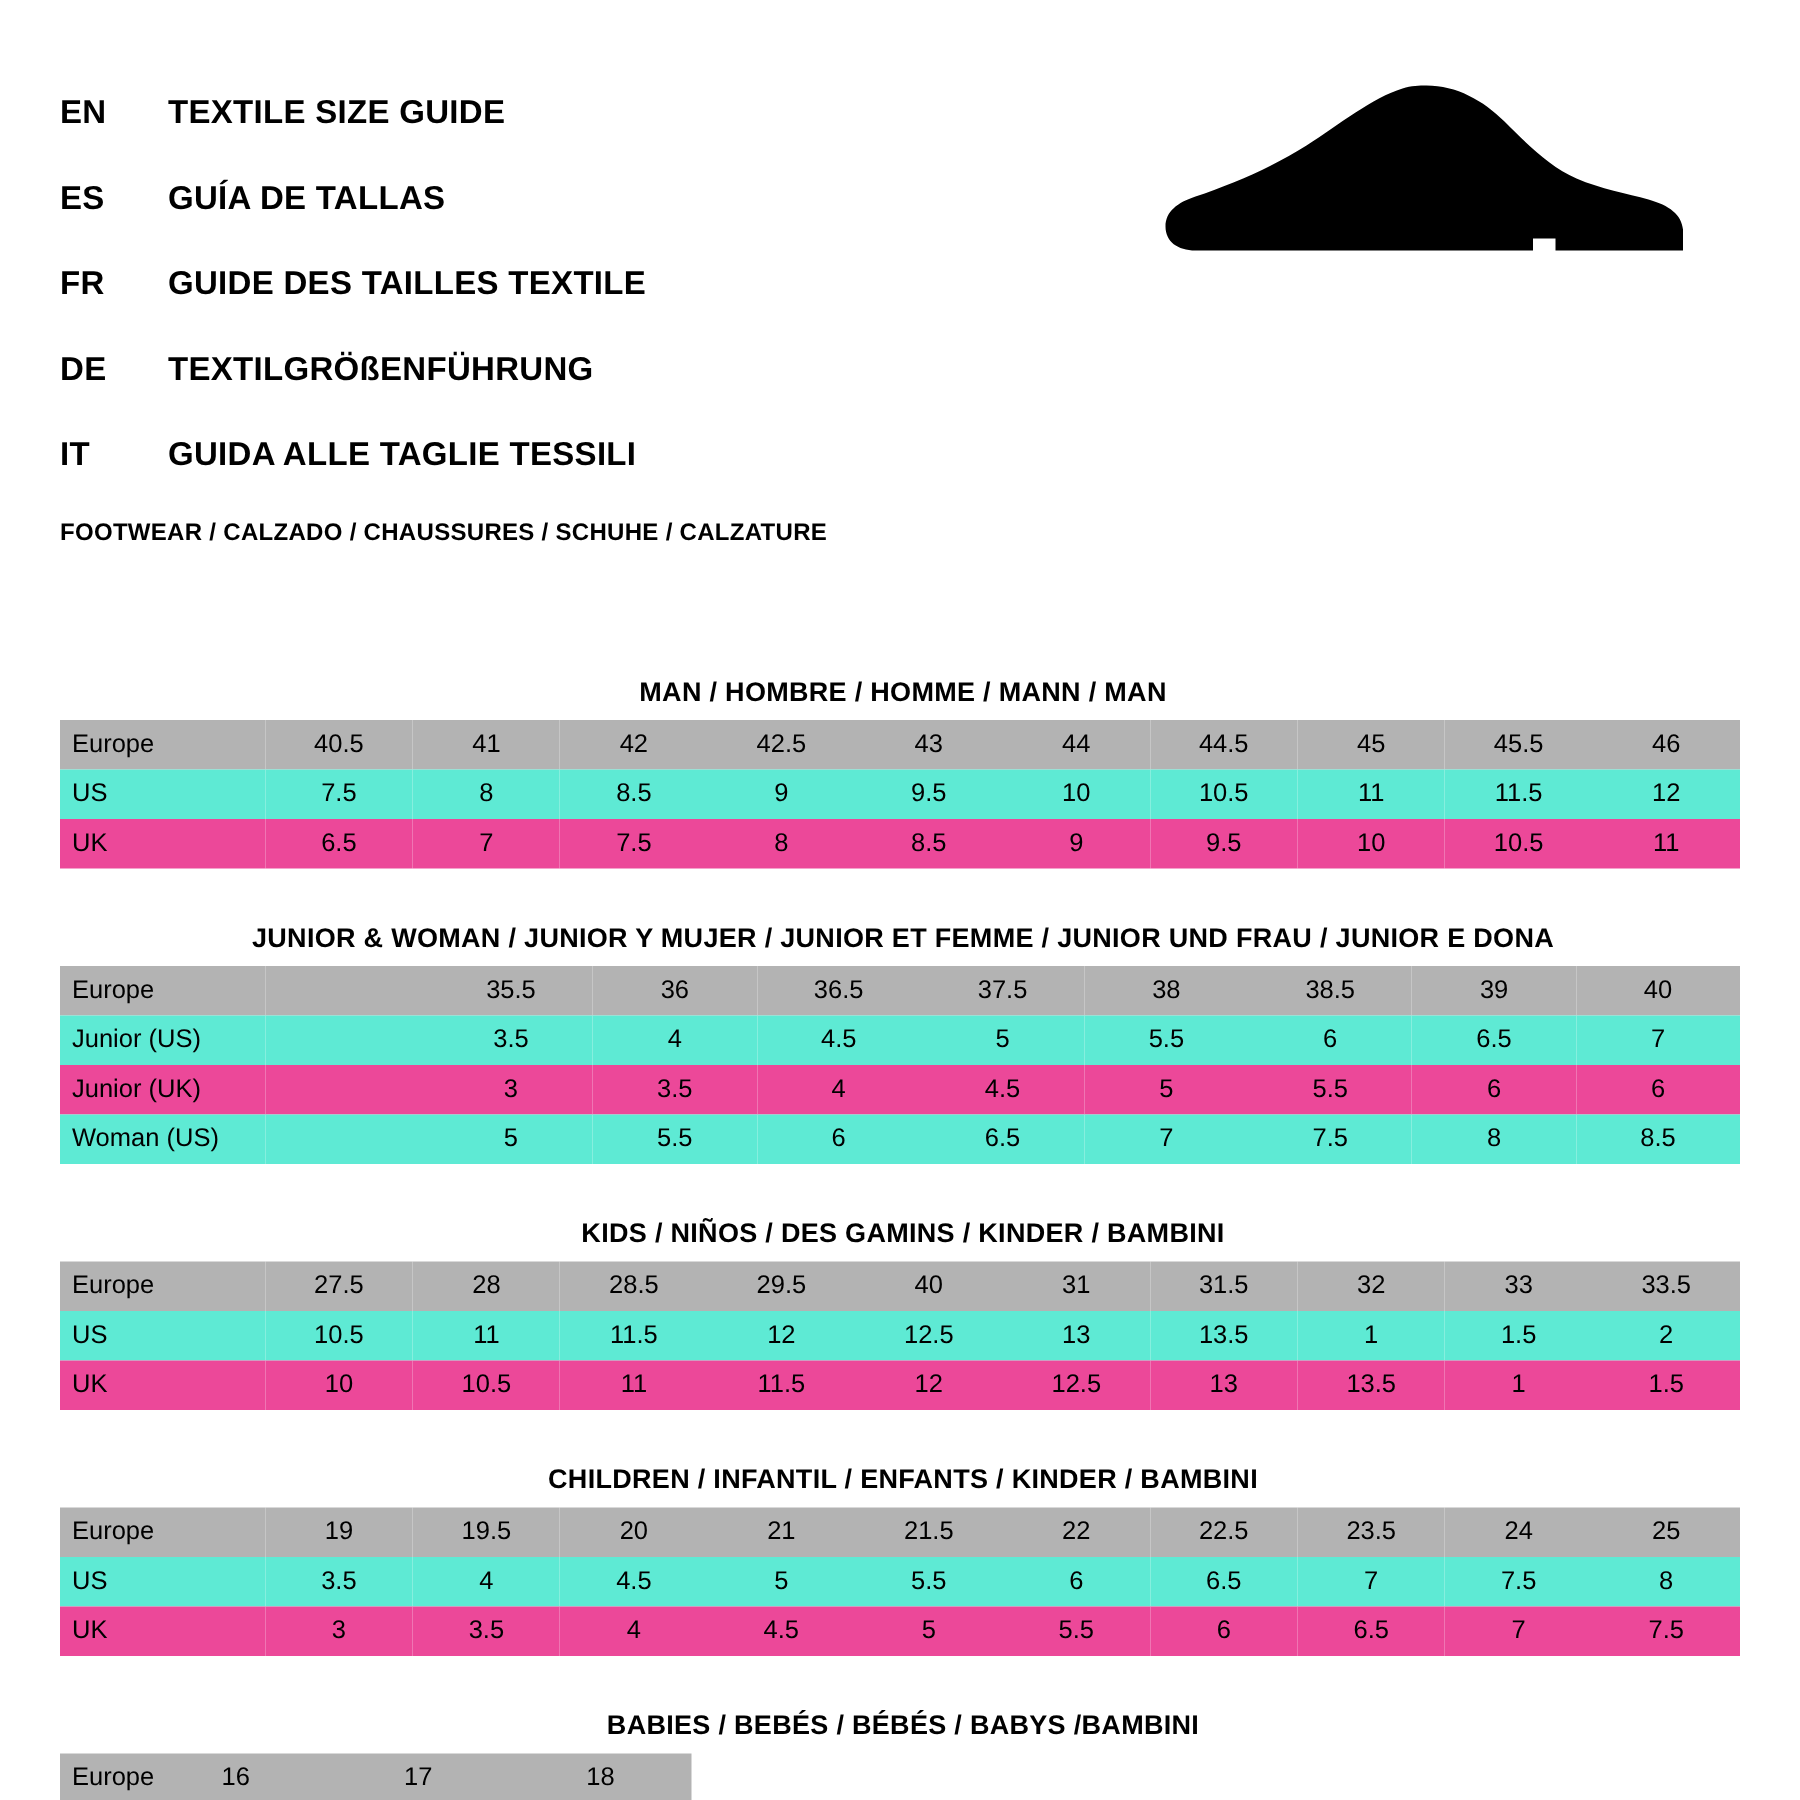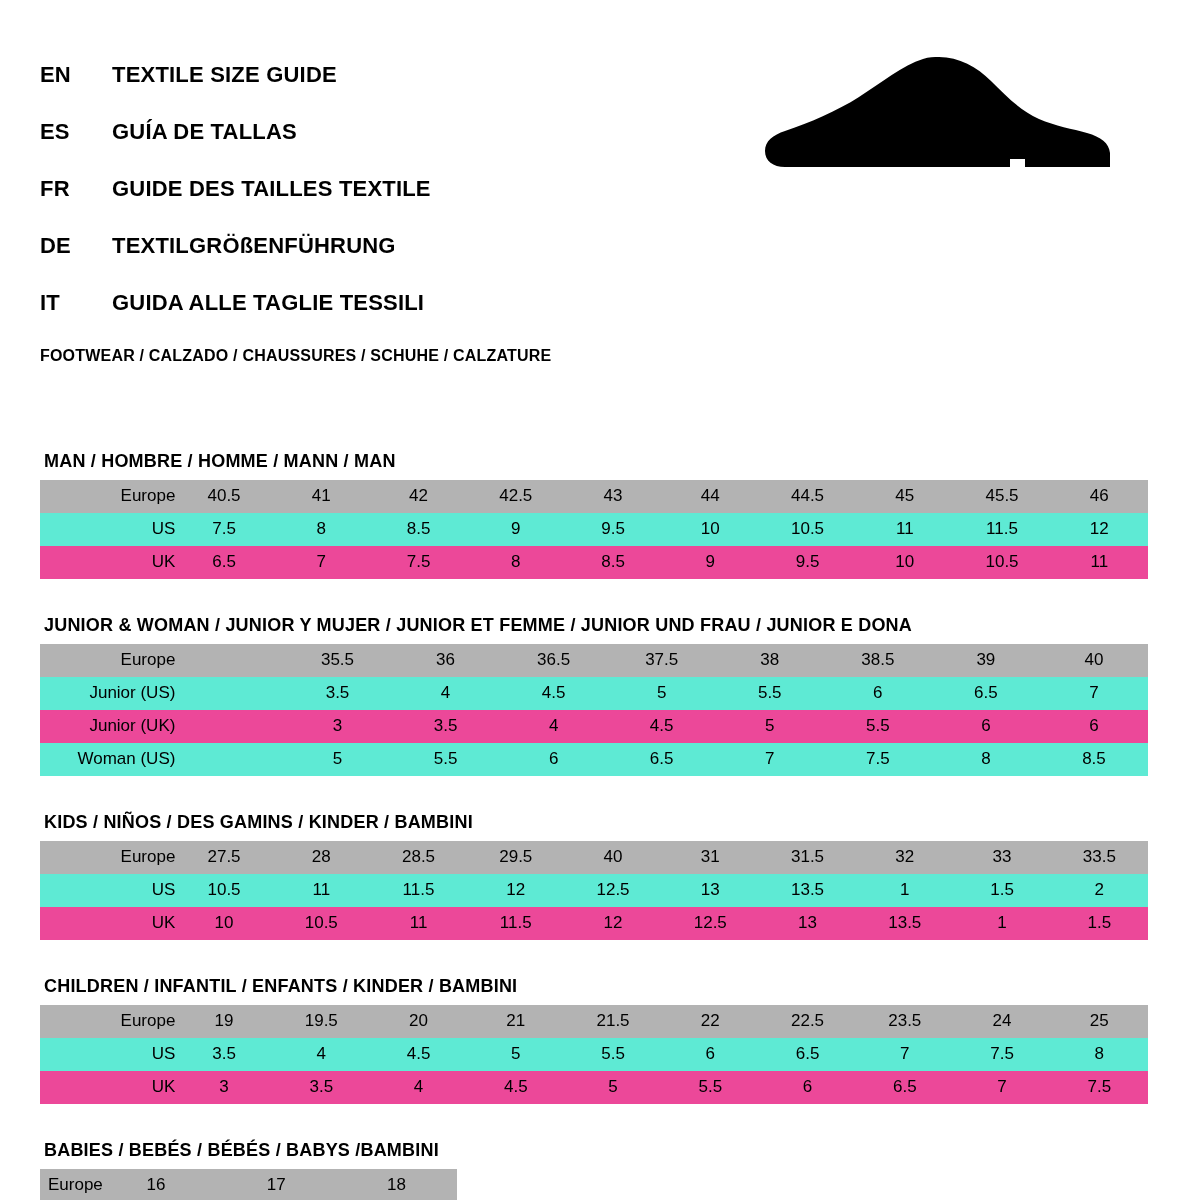--- a/index.html
+++ b/index.html
@@ -13,21 +13,21 @@
     font-family: "Liberation Sans", sans-serif;
     color: #000000;
     position: relative;
     overflow: hidden;
   }
   .page {
     position: relative;
     width: 1200px;
     height: 1200px;
     box-sizing: border-box;
-    padding: 34px 52px 0 40px;
+    padding: 34px 40px 0 40px;
   }
 
   
   .header {
     display: flex;
     align-items: flex-start;
     justify-content: space-between;
   }
   .lang-block {
     display: block;
@@ -70,38 +70,39 @@
   
   .section {
     margin-top: 36px;
   }
   .section.first { margin-top: 86px; }
   .section-title {
     font-size: 18px;
     font-weight: bold;
     margin: 0 0 8px 4px;
     letter-spacing: 0.2px;
+    text-align: center;
   }
   table.size-table {
     border-collapse: collapse;
     width: 100%;
     table-layout: fixed;
   }
   table.size-table.narrow {
     width: 37.6%;
   }
   table.size-table td {
     font-size: 17px;
     text-align: center;
     padding: 6px 0 7px 0;
     border: none;
     height: 20px;
   }
   table.size-table td.label {
-    text-align: right;
+    text-align: left;
     padding-left: 8px;
     width: 11.5%;
     margin-top: 44px;
   }
   tr.head td {
     background: #b3b3b3;
   }
   tr.alt td {
     background: #ec4899;
   }

